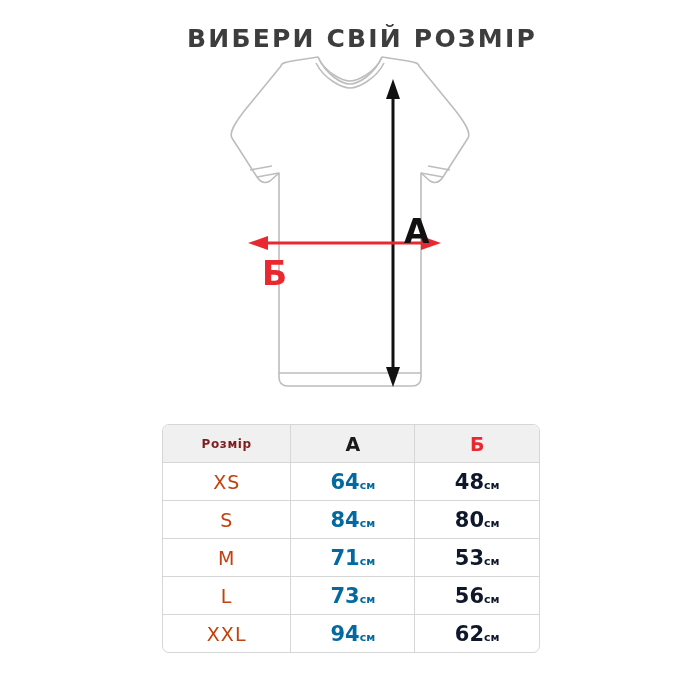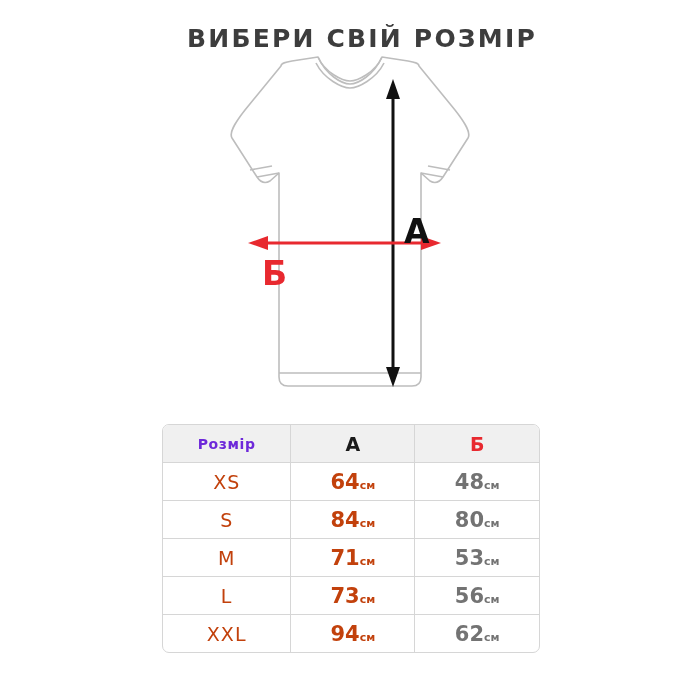--- a/index.html
+++ b/index.html
@@ -81,23 +81,23 @@
     height: 37px;
     vertical-align: middle;
   }
   table.size-table tr:first-child td { background: #f0f0f0; }
   table.size-table td:first-child, table.size-table th:first-child { border-left: none; }
   table.size-table td:last-child, table.size-table th:last-child { border-right: none; }
   table.size-table tr:first-child td { border-top: none; }
   table.size-table tr:last-child td { border-bottom: none; }
 
   .hdr-size {
-    font-size: 14px;
-    font-weight: bold;
-    color: #6d28d9;
+    font-size: 12px;
+    font-weight: bold;
+    color: #7f1d1d;
     letter-spacing: 0.6px;
     font-family: "DejaVu Sans", sans-serif;
   }
   .hdr-a {
     font-size: 19px;
     font-weight: bold;
     color: #1a1a1a;
     font-family: "DejaVu Sans", sans-serif;
   }
   .hdr-b {
@@ -108,27 +108,27 @@
   }
   .cell-size {
     font-size: 19px;
     color: #c2410c;
     letter-spacing: 1px;
     font-family: "DejaVu Sans", sans-serif;
   }
   .cell-a {
     font-size: 21px;
     font-weight: bold;
-    color: #c2410c;
+    color: #0369a1;
     font-family: "DejaVu Sans", sans-serif;
   }
   .cell-b {
     font-size: 21px;
     font-weight: bold;
-    color: #737373;
+    color: #0f172a;
     font-family: "DejaVu Sans", sans-serif;
   }
   .unit {
     font-size: 11px;
     font-weight: bold;
     letter-spacing: 0;
   }
   .col-size { width: 34%; }
   .col-a { width: 33%; }
   .col-b { width: 33%; }

